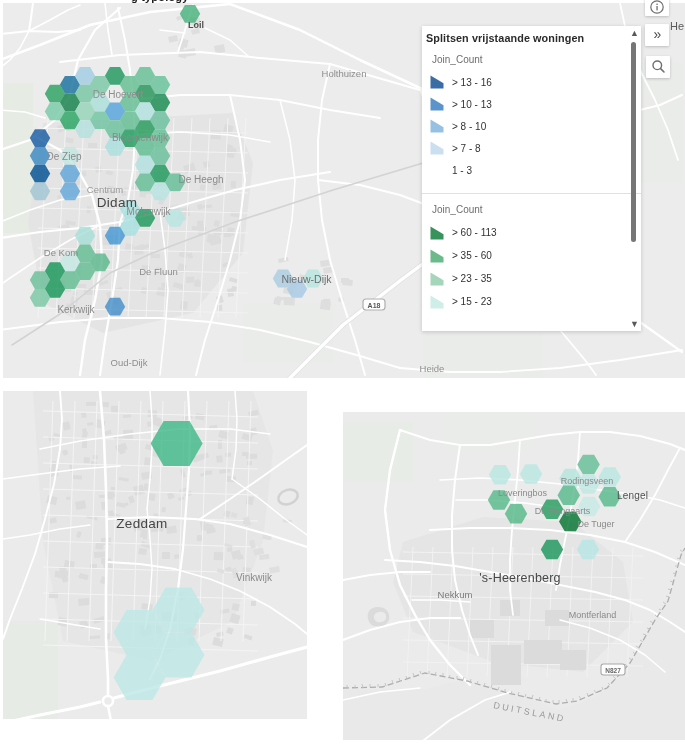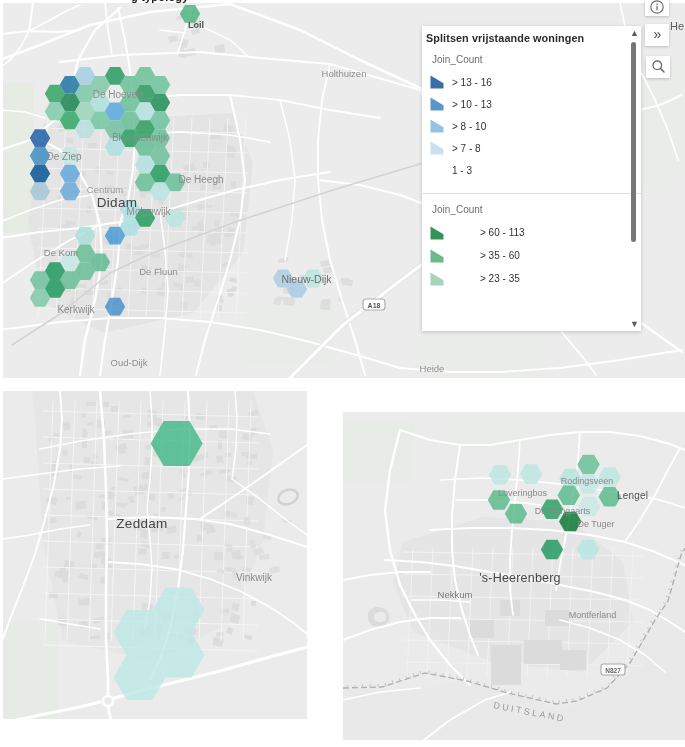--- a/index.html
+++ b/index.html
@@ -9,21 +9,21 @@
 #blmap { left:3px; top:391px; width:304px; height:252px; }
 #brmap { left:343px; top:412px; width:342px; height:328px; }
 #toptextwrap { left:131px; top:0px; width:76px; height:4px; overflow:hidden; }
 #toptext { position:absolute; top:-9px; left:0; font-size:11px; color:#1a1a1a; font-weight:700; letter-spacing:0.2px; }
 #legend { position:absolute; left:422px; top:26px; width:219px; height:305px;
   background:#ffffff; box-shadow:0 1px 4px rgba(0,0,0,0.18); overflow:hidden; }
 .lg-inner { padding:6px 12px 0 4px; }
 .lg-title { font-size:10.8px; font-weight:700; color:#2b2b2b; margin:0 0 4px 0; letter-spacing:0.1px; }
 .lg-sub { font-size:10px; color:#6e6e6e; margin:10px 0 6px 6px; }
 .lrow { display:flex; align-items:center; height:22px; margin-left:4px; }
-.g2 .lrow { height:23px;gap:28px; }
+.g2 .lrow { height:23px; }
 .ltxt { font-size:10px; color:#323232; margin-left:8px; }
 .lg-div { border-top:1px solid #e0e0e0; margin:12px -12px 0 -10px; }
 .sb-track { position:absolute; right:5px; top:16px; width:5px; height:200px;
   background:#767676; border-radius:3px; }
 .sb-up { position:absolute; right:2px; top:2px; font-size:9px; color:#595959; }
 .sb-down { position:absolute; right:2px; bottom:2px; font-size:9px; color:#595959; }
 .mbtn { position:absolute; width:24px; background:#ffffff; text-align:center;
   box-shadow:0 1px 3px rgba(0,0,0,0.2); border-radius:1px; }
 #helabel { left:670px; top:20px; font-size:11px; color:#5a5a5a; font-weight:400; }
 </style></head>
@@ -768,20 +768,26 @@
             <polygon points="0.5,0.5 13.5,8.2 13.5,13.5 0.5,13.5" fill="#6ABA8C"></polygon>
           </svg>
           <span class="ltxt">&gt; 35 - 60</span>
         </div>
         <div class="lrow">
           <svg width="14" height="14" viewBox="0 0 14 14" style="flex:0 0 14px">
             <polygon points="0.5,0.5 13.5,8.2 13.5,13.5 0.5,13.5" fill="#A5D5BB"></polygon>
           </svg>
           <span class="ltxt">&gt; 23 - 35</span>
         </div>
+        <div class="lrow">
+          <svg width="14" height="14" viewBox="0 0 14 14" style="flex:0 0 14px">
+            <polygon points="0.5,0.5 13.5,8.2 13.5,13.5 0.5,13.5" fill="#CFEEE8"></polygon>
+          </svg>
+          <span class="ltxt">&gt; 15 - 23</span>
+        </div>
       </div>
   </div>
   <div class="sb-up">▲</div>
   <div class="sb-track"></div>
   <div class="sb-down">▼</div>
 </div>
 
 <div class="mbtn" style="left:645px;top:-6px;height:22px"><svg width="16" height="16" viewBox="0 0 16 16" style="margin-top:5px">
       <circle cx="8" cy="8" r="6.2" fill="none" stroke="#6e6e6e" stroke-width="1.2"></circle>
       <rect x="7.4" y="7" width="1.3" height="4.4" fill="#6e6e6e"></rect>

